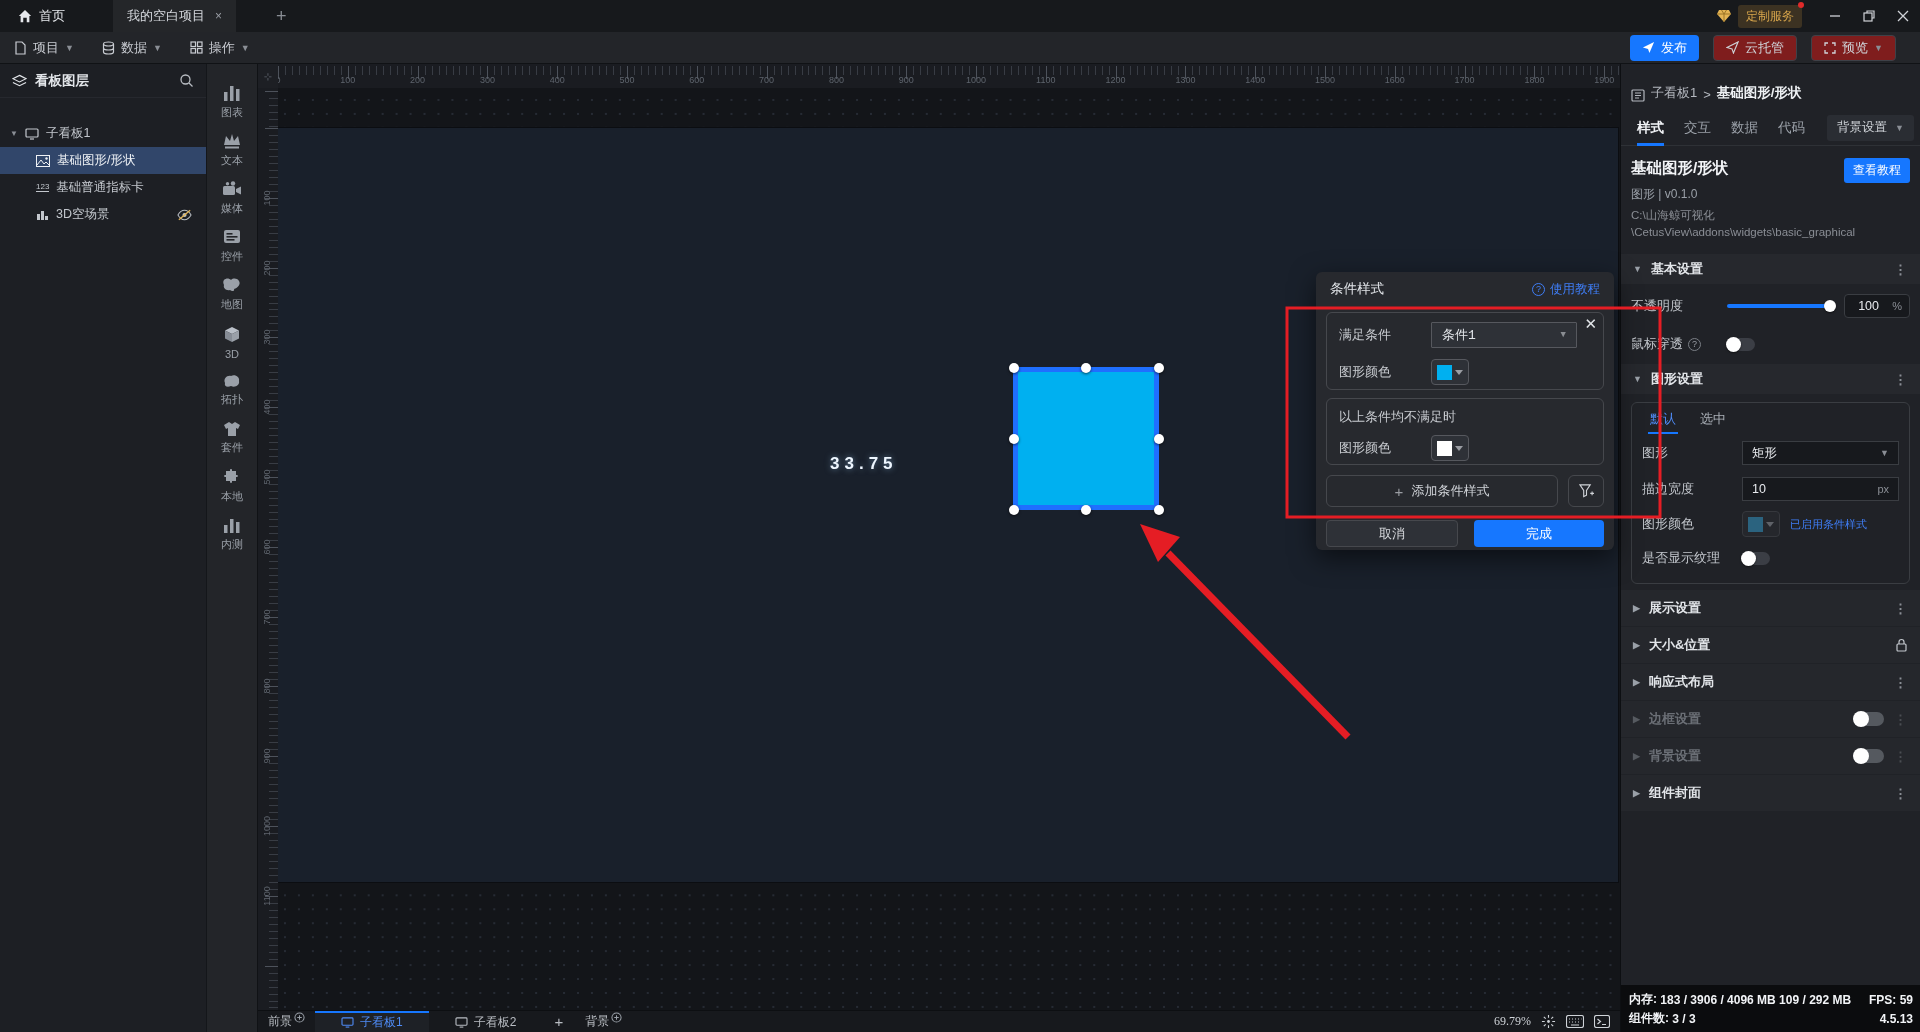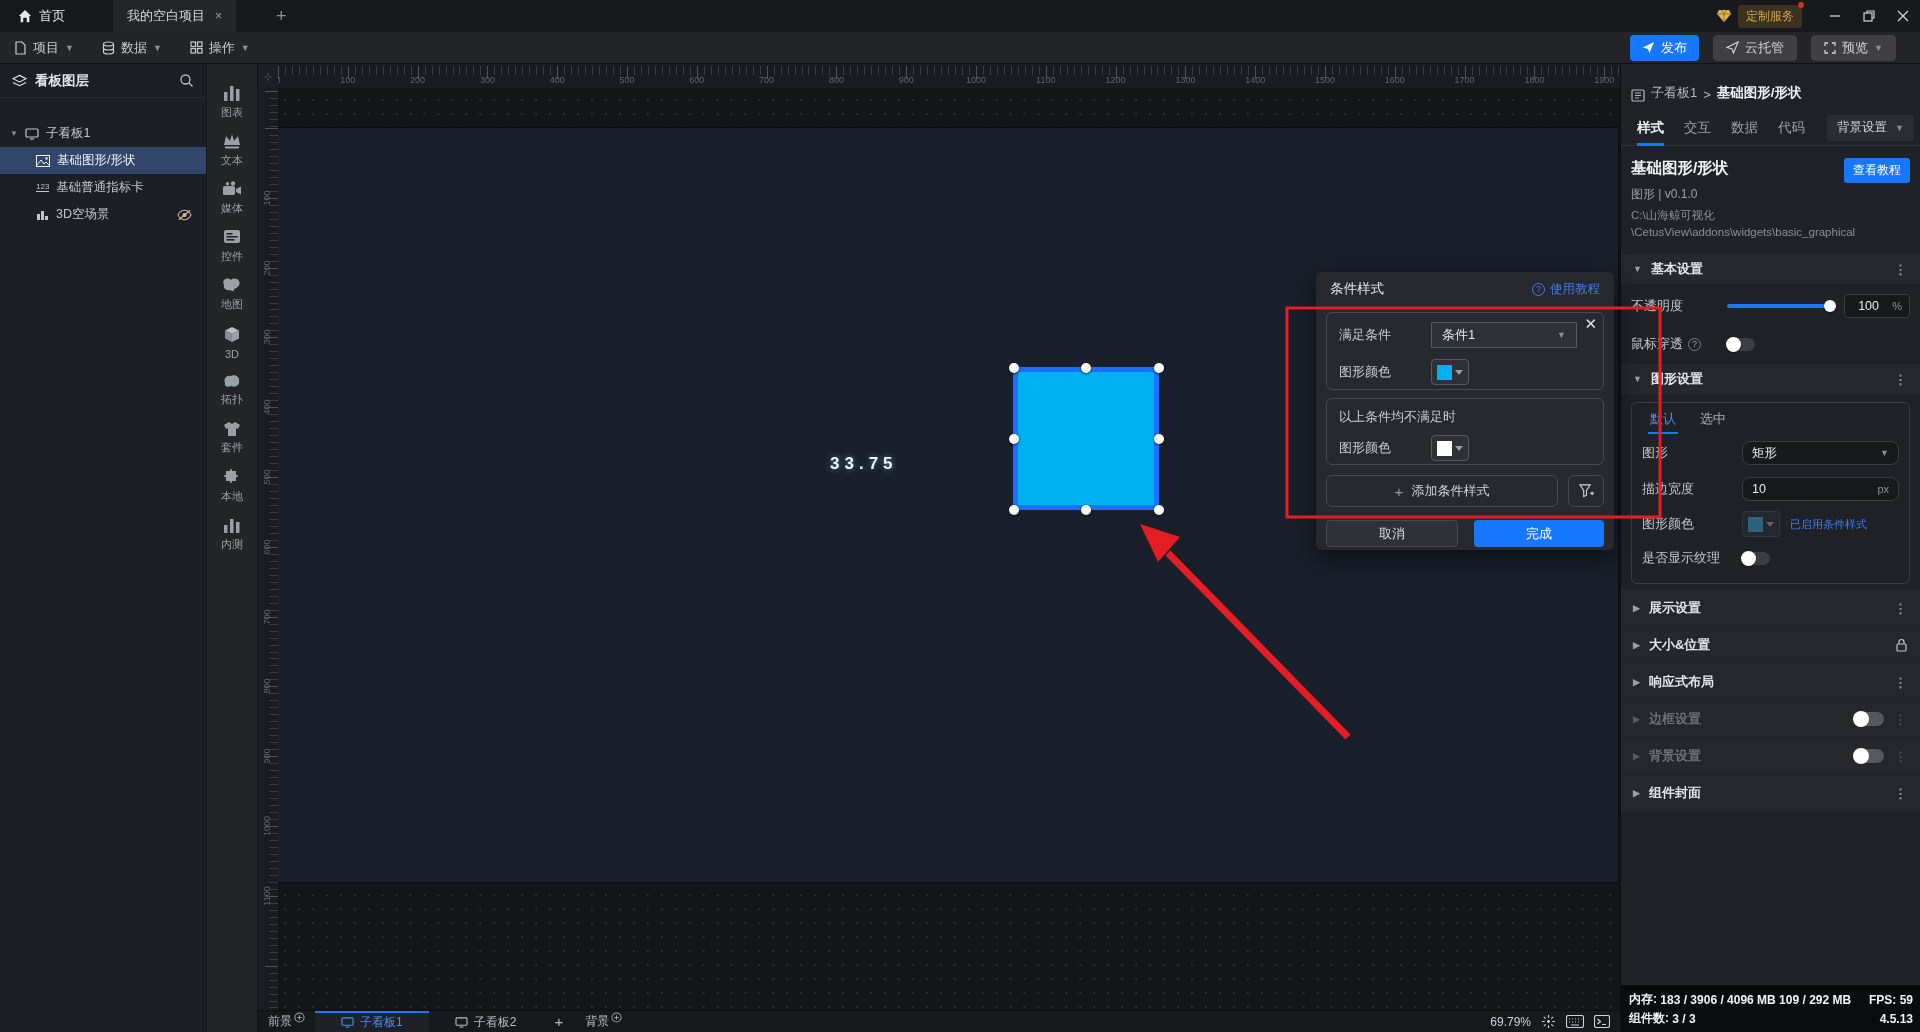--- a/index.html
+++ b/index.html
@@ -21,21 +21,21 @@
   .vip-badge .dot { position:absolute; right:-2px; top:-3px; width:6px; height:6px; border-radius:50%; background:#e02a2a; }
   .winbtn { width:34px; height:32px; display:flex; align-items:center; justify-content:center; color:#d0d3d8; }
 
   
   .menubar { position:absolute; left:0; top:32px; width:1920px; height:32px; background:#232529; display:flex; align-items:center; border-bottom:1px solid #101215; }
   .menu-item { display:flex; align-items:center; gap:6px; padding:0 14px; height:32px; color:#c9ccd2; }
   .menu-item .chev { color:#8a8e95; font-size:9px; }
   .mb-right { margin-left:auto; display:flex; align-items:center; gap:14px; padding-right:24px; }
   .btn { display:flex; align-items:center; gap:6px; height:26px; padding:0 12px; border-radius:4px; font-size:13px; }
   .btn-primary { background:#1677ff; color:#fff; }
-  .btn-ghost { background:#404040; border:1px solid #3e4148; color:#cfd3d8; }
+  .btn-ghost { background:#7f1d1d; border:1px solid #3e4148; color:#cfd3d8; }
 
   
   .layers { position:absolute; left:0; top:64px; width:207px; height:968px; background:#1d1f24; border-right:1px solid #14161a; }
   .layers-head { height:34px; display:flex; align-items:center; padding:0 12px; gap:8px; border-bottom:1px solid #26282e; color:#e3e6ea; font-weight:bold; font-size:13.5px; }
   .layers-head .sch { margin-left:auto; }
   .lrow { height:27px; display:flex; align-items:center; gap:7px; padding-left:10px; color:#c3c7cd; font-size:12.5px; position:relative; }
   .lrow.root { margin-top:22px; }
   .lrow.child { padding-left:36px; }
   .lrow.sel { background:#31466a; color:#eef1f5; }
   .lrow .eye { position:absolute; right:14px; }
@@ -60,21 +60,21 @@
   .metric { position:absolute; left:552px; top:366px; color:#eef6ff; font-size:17px; font-weight:bold; letter-spacing:5px; text-shadow:0 0 6px rgba(160,210,255,.55); }
   .shape { position:absolute; left:735px; top:279px; width:146px; height:143px; background:#00b0f0; border:5px solid #1f6fff; }
   .hd { position:absolute; width:10px; height:10px; border-radius:50%; background:#fff; box-shadow:0 1px 3px rgba(0,0,0,.6); }
 
   
   .bottombar { position:absolute; left:258px; top:1010px; width:1362px; height:22px; background:#17191d; border-top:1px solid #0d0f12; display:flex; align-items:center; font-size:12px; color:#b9bdc3; }
   .bb-item { display:flex; align-items:flex-start; gap:2px; padding:0 10px; height:22px; align-items:center; }
   .bb-tab { display:flex; align-items:center; gap:6px; height:22px; padding:0 26px; border-top:2px solid transparent; color:#b9bdc3; }
   .bb-tab.active { background:#1e2126; border-top-color:#1677ff; color:#4f8cf7; }
   .bb-plus { padding:0 12px; font-size:15px; }
-  .bb-right { margin-left:auto; display:flex; align-items:center; gap:10px; padding-right:10px; color:#cfd3d8; }
+  .bb-right { margin-left:auto; display:flex; align-items:center; gap:10px; padding-right:10px; color:#cfd3d8;font-family:Liberation Serif, serif; }
   .sup { position:relative; top:-4px; }
 
   
   .inspector { position:absolute; left:1620px; top:64px; width:300px; height:968px; background:#202227; border-left:1px solid #0d0f12; }
   .crumb { height:46px; display:flex; align-items:flex-end; padding:0 10px 8px 10px; gap:6px; font-size:13px; color:#b4b8bf; }
   .crumb b { color:#eef1f4; font-size:13.5px; }
   .itabs { height:36px; display:flex; align-items:center; padding:0 6px; border-bottom:1px solid #2e3136; }
   .itab { padding:8px 10px; color:#9aa0a8; font-size:13.5px; position:relative; }
   .itab.active { color:#f2f4f7; font-weight:bold; }
   .itab.active::after { content:""; position:absolute; left:10px; right:10px; bottom:-1px; height:3px; background:#1677ff; }
@@ -97,21 +97,21 @@
   .valbox .u { color:#8a8e95; font-size:11px; padding-right:7px; }
   .toggle { width:28px; height:13px; background:#3b3e45; border-radius:7px; position:relative; }
   .toggle .tk { position:absolute; left:-1px; top:-1px; width:15px; height:15px; border-radius:50%; background:#fff; box-shadow:0 1px 2px rgba(0,0,0,.5); }
   .card { margin:8px 10px 0 10px; border:1px solid #3a3d42; border-radius:6px; padding-bottom:8px; }
   .card-tabs { height:32px; display:flex; align-items:center; padding:0 8px; gap:4px; }
   .ctab { padding:6px 10px; color:#aab0b7; font-size:13px; position:relative; }
   .ctab.active { color:#4f8cf7; }
   .ctab.active::after { content:""; position:absolute; left:8px; right:8px; bottom:0; height:2px; background:#1677ff; }
   .crow { display:flex; align-items:center; padding:0 10px; height:36px; color:#c3c7cd; font-size:13px; }
   .crow .lab { width:100px; flex:none; }
-  .field { flex:1; height:24px; background:#17191d; border:1px solid #3a3d42; border-radius:8px; display:flex; align-items:center; padding:0 9px; color:#e8eaee; font-size:12.5px; }
+  .field { flex:1; height:24px; background:#17191d; border:1px solid #3a3d42; border-radius:0; display:flex; align-items:center; padding:0 9px; color:#e8eaee; font-size:12.5px; }
   .field .chev { margin-left:auto; color:#8a8e95; font-size:9px; }
   .field .suffix { margin-left:auto; color:#8a8e95; font-size:11px; }
   .swatch-btn { height:26px; width:38px; background:#26282d; border:1px solid #4a4d53; border-radius:4px; display:flex; align-items:center; justify-content:center; gap:3px; }
   .swatch { width:15px; height:15px; }
   .tri { width:0; height:0; border-left:4px solid transparent; border-right:4px solid transparent; border-top:5px solid #9a9da3; }
   .link { color:#3f7ef7; }
   .collapsed-list { margin-top:6px; }
   .coll { height:36px; margin-bottom:1px; background:#25272c; display:flex; align-items:center; gap:9px; padding:0 12px; color:#e2e5e9; font-size:13px; font-weight:bold; }
   .coll .caret { color:#9aa0a8; font-size:9px; }
   .coll .right { margin-left:auto; display:flex; align-items:center; gap:10px; }
@@ -630,21 +630,21 @@
   <div class="dialog">
     <div class="dlg-head">
       <span>条件样式</span>
       <span class="dlg-help">
         <span class="qmark" style="border-color:#3f7ef7;color:#3f7ef7;">?</span>
         <span>使用教程</span>
       </span>
     </div>
     <div class="dlg-box box1">
       <div class="dlg-close">✕</div>
-      <div class="dlg-row" style="height:40px;margin-top:2px;">
+      <div class="dlg-row" style="height:40px;margin-top:2px;font-family:Liberation Mono, monospace;">
         <span class="lab">满足条件</span>
         <div class="dd">
           <span>条件1</span>
           <span class="chev">▼</span>
         </div>
       </div>
       <div class="dlg-row" style="height:34px;">
         <span class="lab">图形颜色</span>
         <div class="swatch-btn" style="background:#2e3137;border-color:#56585e;">
           <div class="swatch" style="background:#00b0f0;"></div>

